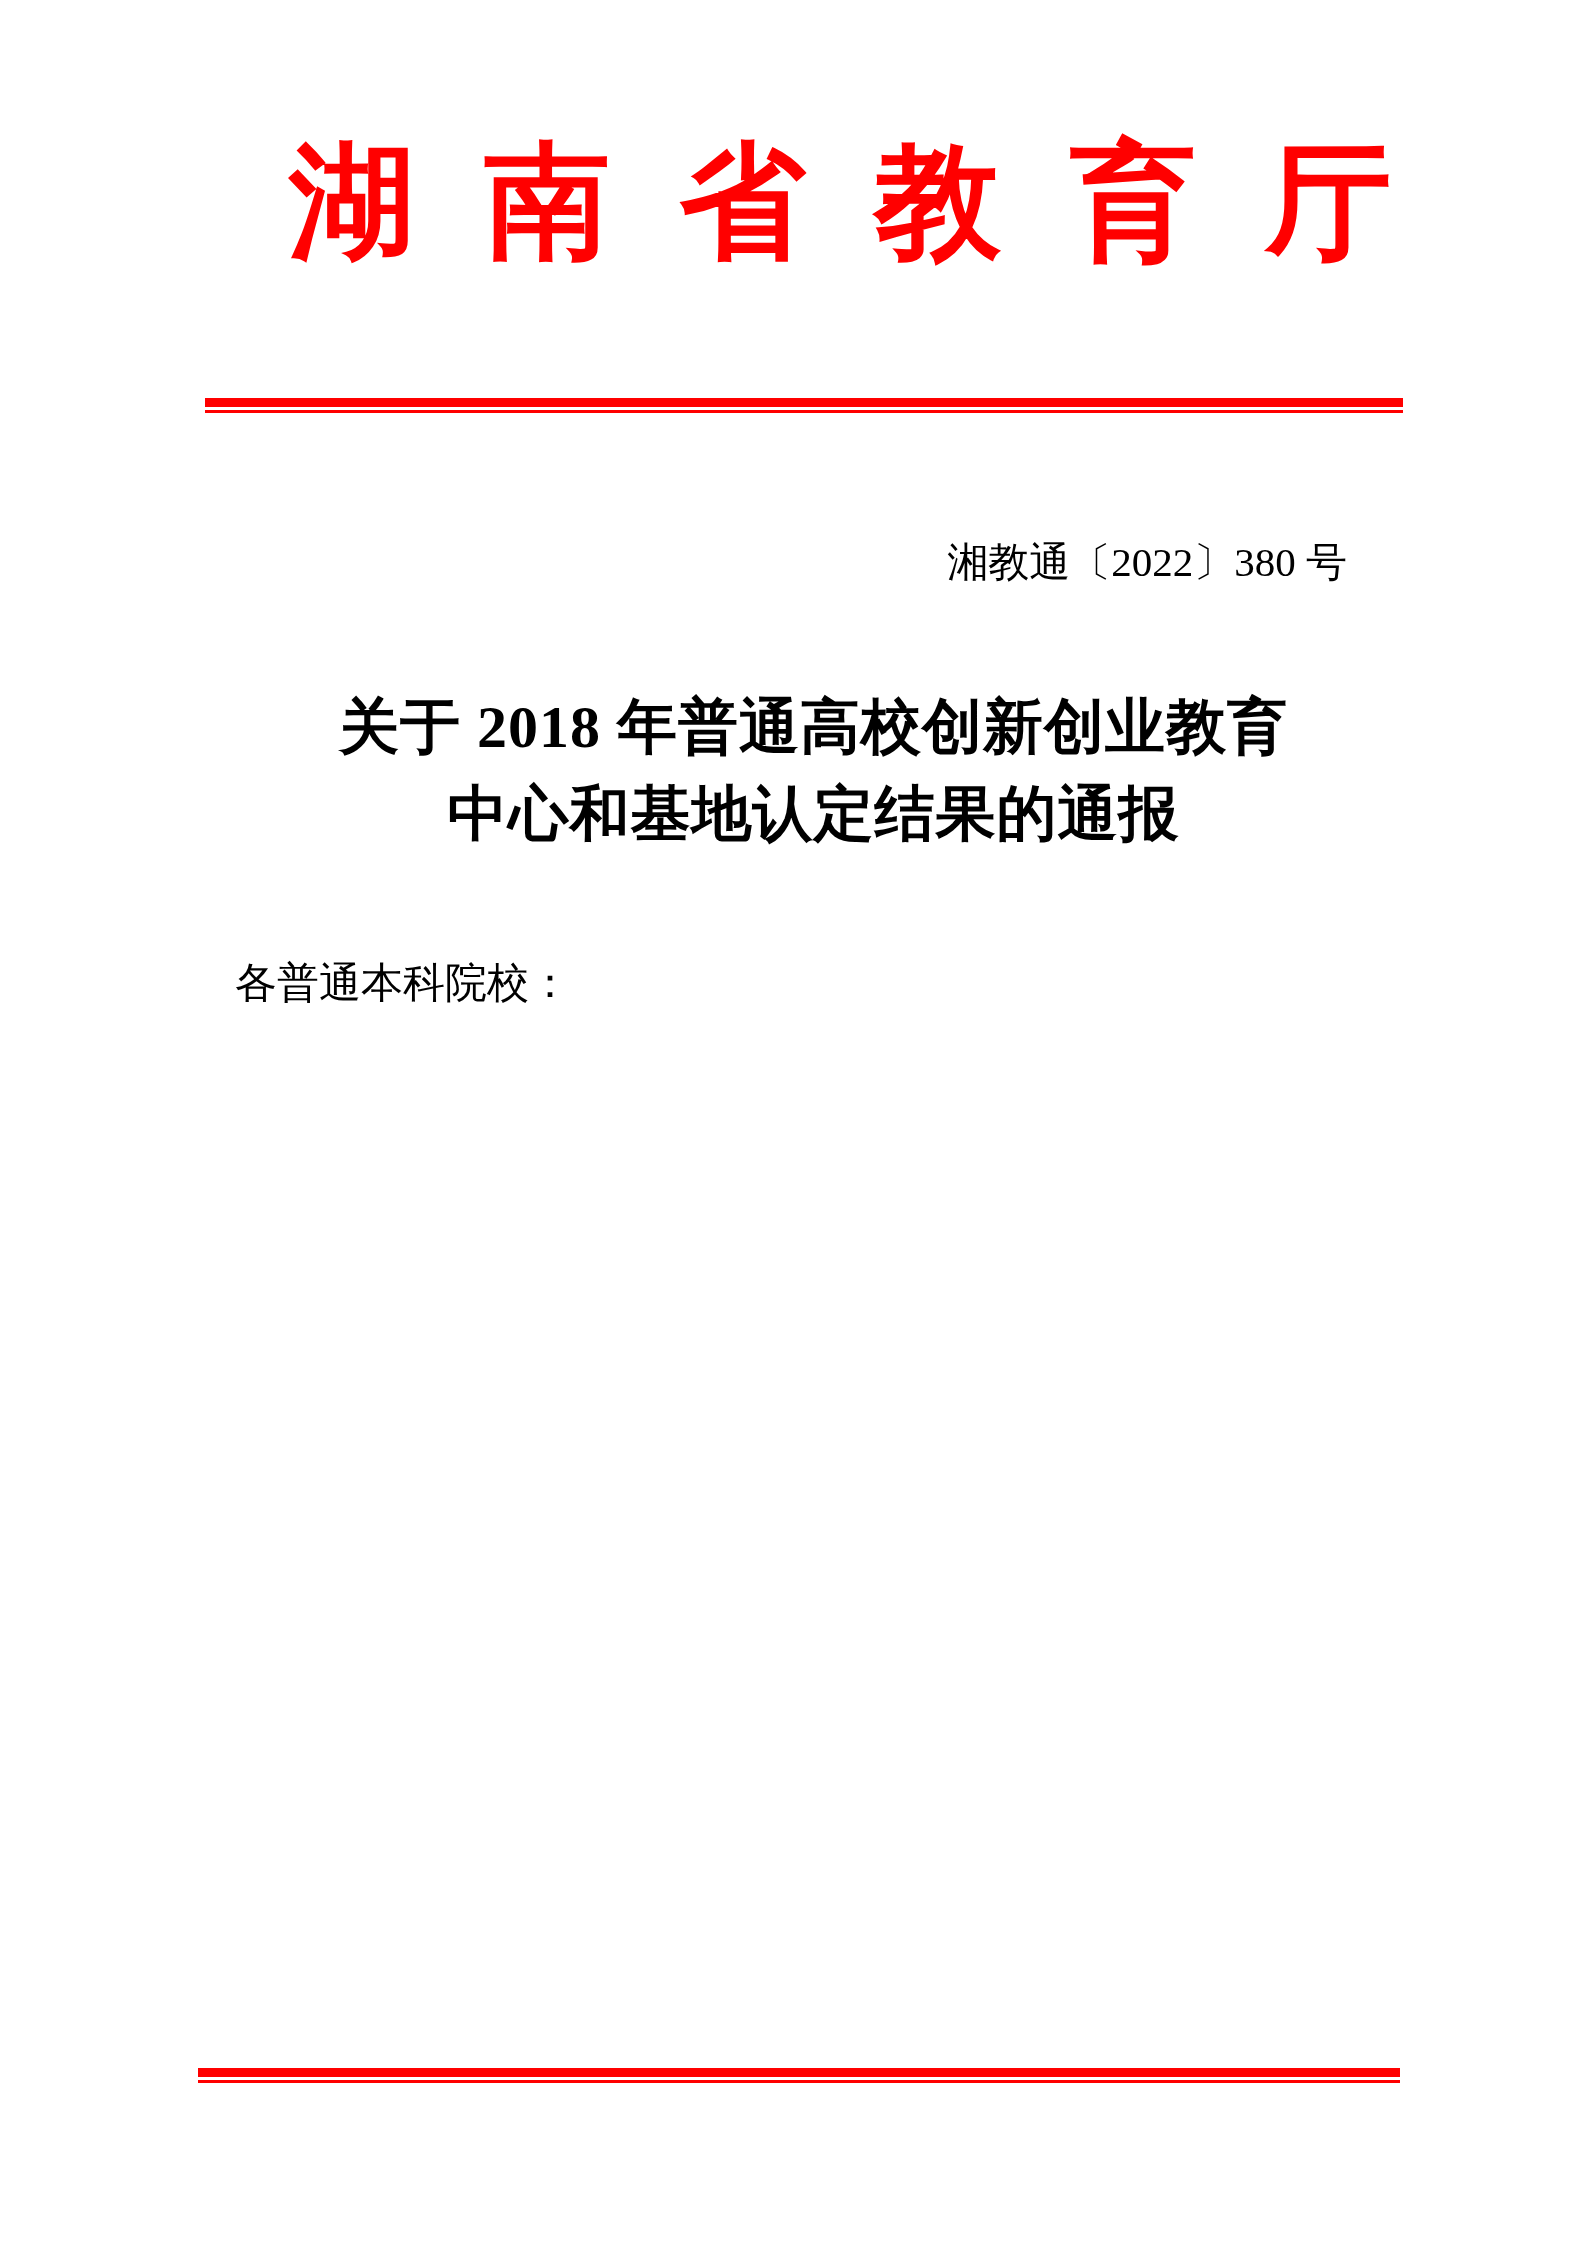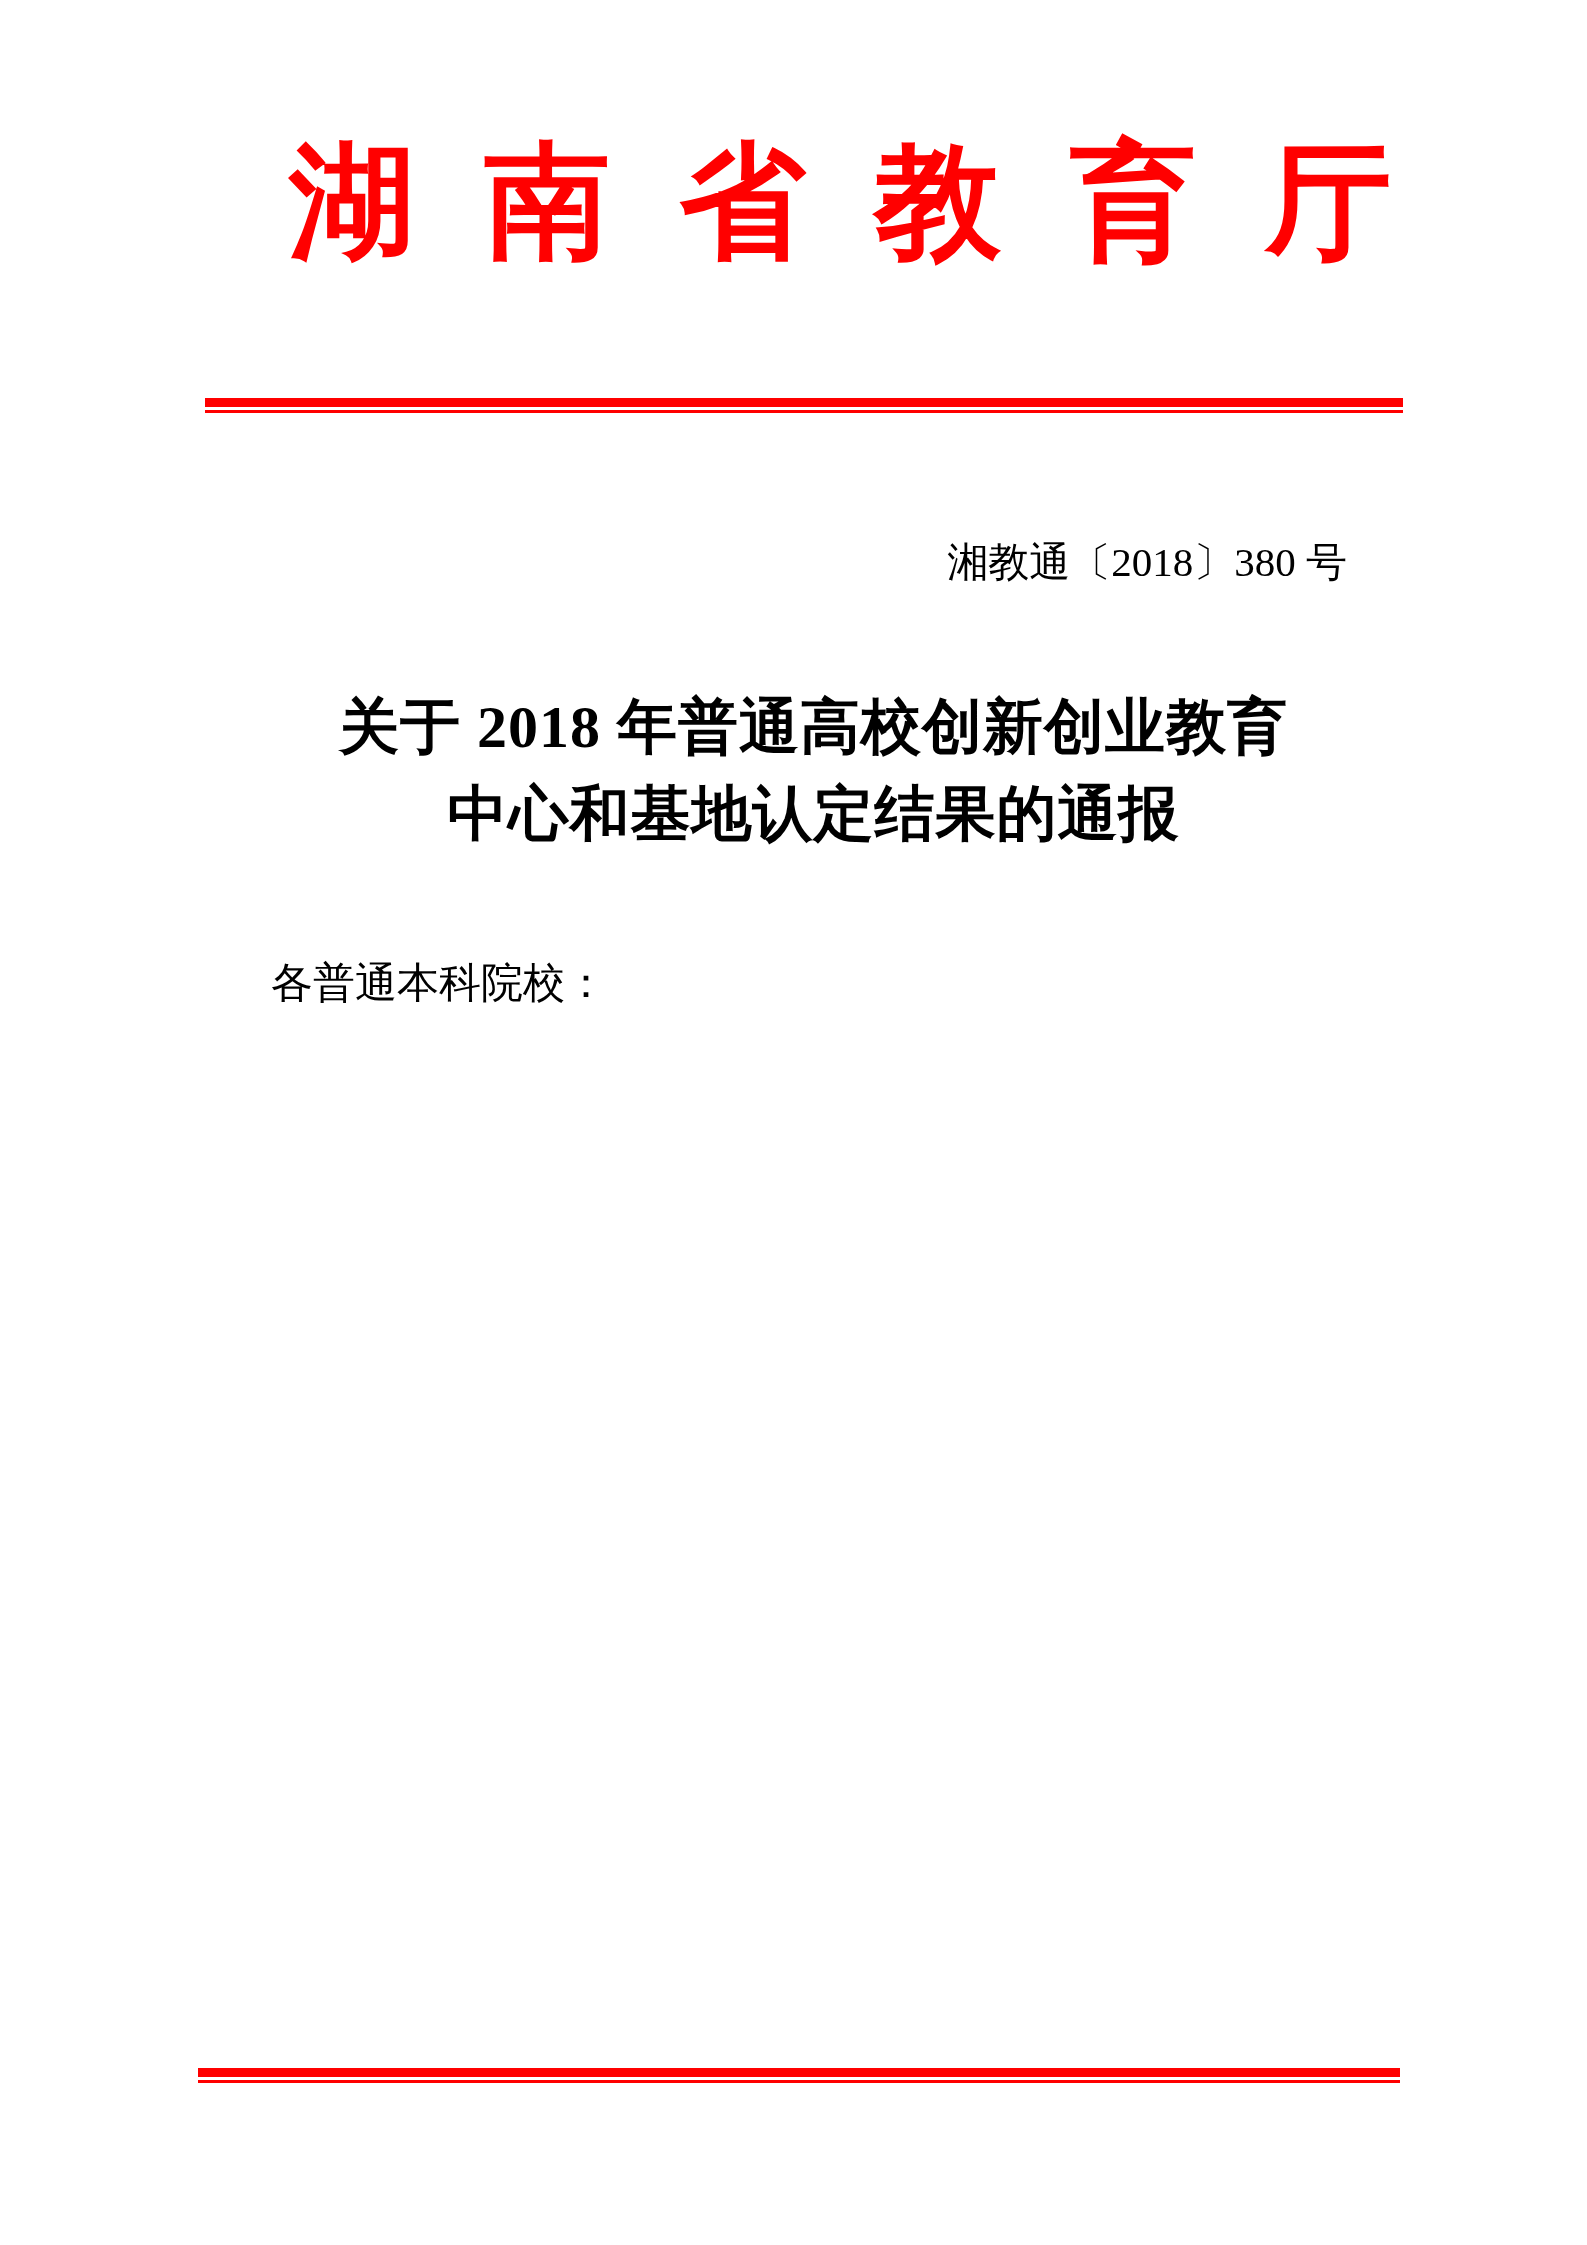--- a/index.html
+++ b/index.html
@@ -86,21 +86,20 @@
   
   .body-text {
     position: absolute;
     top: 941px;
     left: 235px;
     width: 1126px;
     font-size: 42px;
     line-height: 85px;
     text-align: justify;
     text-justify: inter-ideograph;
-    margin-left: 36px;
   }
   .body-text p {
     margin: 0;
   }
   .body-text p.indent {
     text-indent: 2em;
   }
 </style>
 </head>
 <body>
@@ -108,21 +107,21 @@
 <div class="page">
 
   <div class="letterhead">湖南省教育厅</div>
 
   <div class="rule rule-top">
     <div class="thick"></div>
     <div class="gap"></div>
     <div class="thin"></div>
   </div>
 
-  <div class="doc-number">湘教通〔2018〕380 号</div>
+  <div class="doc-number">湘教通〔2022〕380 号</div>
 
   <h1 class="doc-title">
     <span>关于 2018 年普通高校创新创业教育</span><br>
     <span>中心和基地认定结果的通报</span>
   </h1>
 
   <div class="body-text">
     <p>各普通本科院校：</p>
   </div>
 

